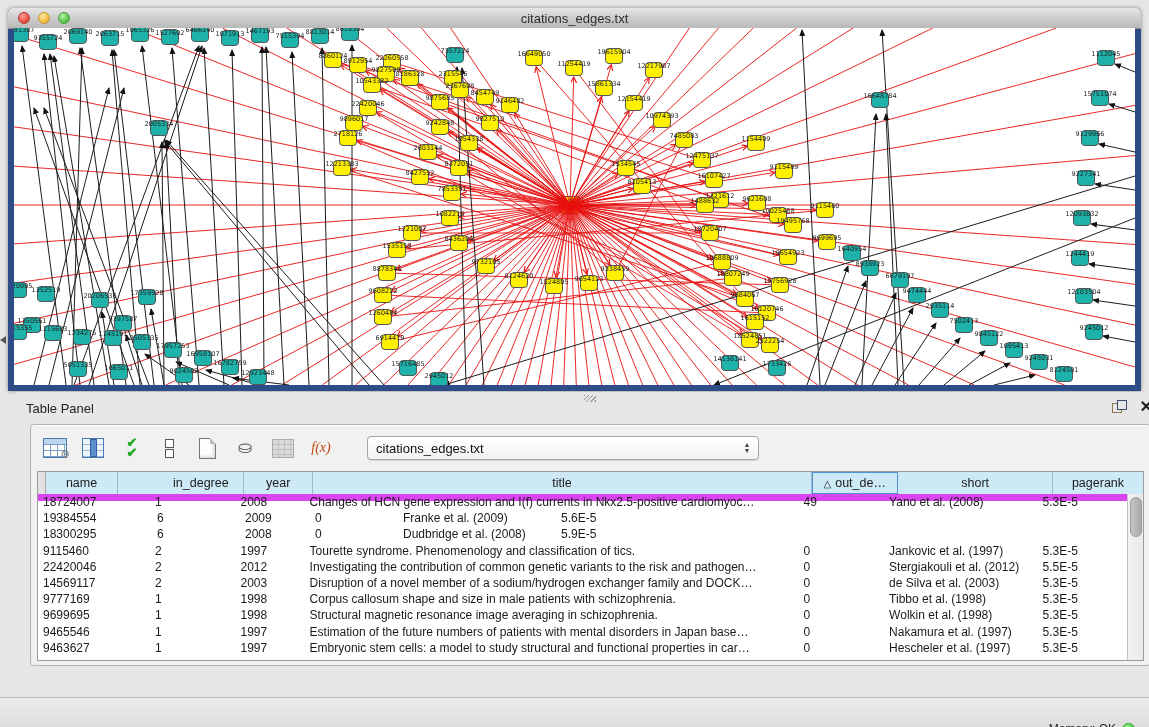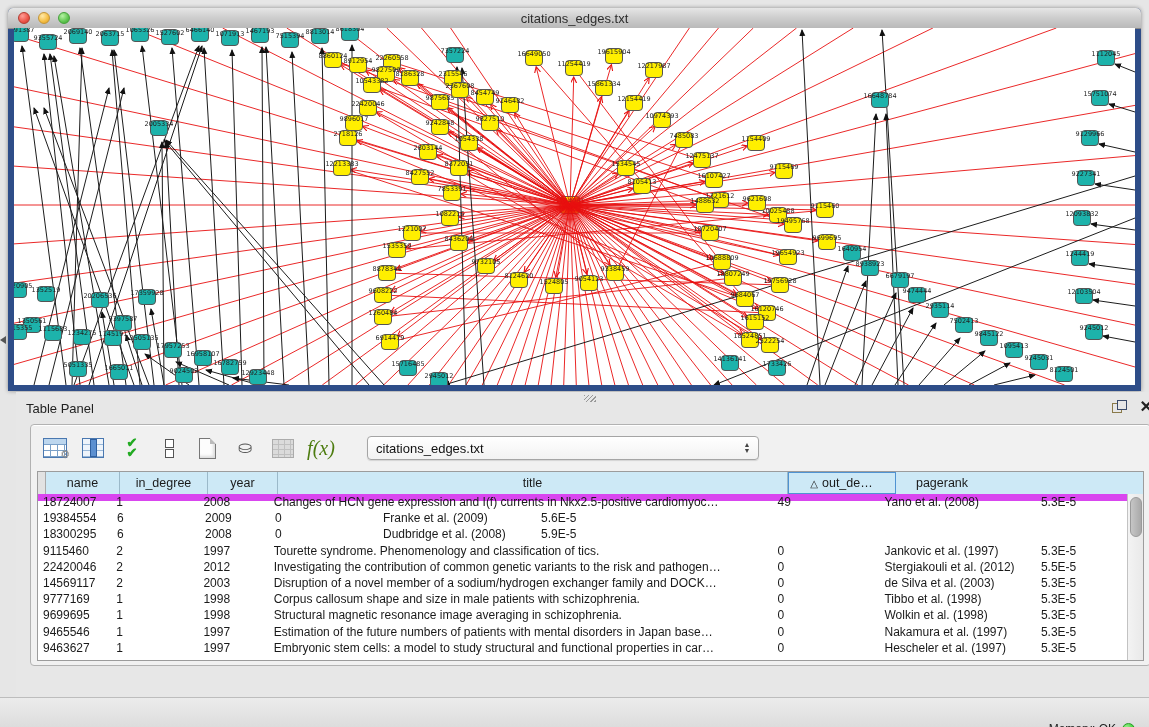--- a/index.html
+++ b/index.html
@@ -39,21 +39,21 @@
   .combo .val{flex:1;padding-left:8px;font-size:13px;color:#111;}
   .combo .stepper{width:16px;height:18px;margin-right:3px;display:flex;flex-direction:column;align-items:center;justify-content:center;color:#444;}
   .combo .stepper span{font-size:7px;line-height:6px;}
   
   .tablebox{position:absolute;left:6px;top:46px;width:1105px;height:188px;background:#fff;border:1px solid #9c9c9c;overflow:hidden;}
   .thead{display:flex;height:22px;background:#cde9f6;border-bottom:7px solid #d946ef;}
   .th{box-sizing:border-box;height:22px;line-height:22px;text-align:center;font-size:12.5px;color:#1a1a1a;border-right:1px solid #9bb9c9;overflow:hidden;white-space:nowrap;}
   .th .sort{font-size:10px;margin-right:4px;color:#222;}
   .th.sorted{outline:1.5px solid #4f93d2;outline-offset:-1.5px;}
   .gutter{width:8px;background:#e2e2e2;border-right:1px solid #aaa;box-sizing:border-box;height:100%;}
-  .c0{width:74px;} .c1{width:88px;} .c2{width:70px;} .c3{width:510px;} .c4{width:108px;} .c5{width:158px;} .c6{width:92px;border-right:none;}
+  .c0{width:74px;} .c1{width:88px;margin-left:40px;} .c2{width:70px;} .c3{width:510px;} .c4{width:88px;} .c5{width:158px;} .c6{width:92px;border-right:none;}
   .tbody{position:absolute;left:0;top:22px;right:16px;bottom:0;}
   .trow{display:flex;height:16.2px;}
   .td{box-sizing:border-box;padding-left:5px;font-size:12px;line-height:16px;color:#1a1a1a;overflow:hidden;white-space:nowrap;}
   .td.c3{padding-left:6px;}
   .vscroll{position:absolute;right:0;top:22px;width:16px;bottom:0;background:linear-gradient(90deg,#f3f3f3,#e9e9e9);border-left:1px solid #c2c2c2;box-sizing:border-box;}
   .vthumb{position:absolute;left:2px;top:3px;width:10px;height:38px;border-radius:6px;background:linear-gradient(90deg,#c6c6c6,#a9a9a9);border:1px solid #9a9a9a;}
   
   .tabsrow{position:absolute;left:0;top:278px;width:100%;height:22px;display:flex;justify-content:center;}
   .seg{display:flex;height:21px;border:1px solid #9a9a9a;border-radius:5px;overflow:hidden;background:#fdfdfd;box-shadow:0 1px 1px rgba(0,0,0,.1);}
   .seg .tab{padding:0 14px;font-size:13px;line-height:21px;color:#1c1c1c;border-right:1px solid #b5b5b5;background:linear-gradient(#fff,#f3f3f3);}
@@ -73,21 +73,21 @@
      repeating-linear-gradient(transparent 0 5px,#9ab8d8 5px 6px),#eef4fb;position:relative;}
   .ic-col{position:absolute;left:7px;top:0;width:5px;height:16px;background:#5b8fd0;border:1px solid #2f5f9f;}
   .ic-checks{font-size:13px;color:#22aa22;font-weight:bold;letter-spacing:-2px;line-height:10px;display:flex;flex-direction:column;}
   .ic-sq{width:7px;height:7px;border:1px solid #555;background:#fff;margin:1px 0;}
   .ic-doc{width:15px;height:19px;background:#fdfdfd;border:1px solid #777;position:relative;box-shadow:inset -2px -2px 3px #ddd;}
   .ic-doc:before{content:"";position:absolute;right:-1px;top:-1px;border-style:solid;border-width:0 6px 6px 0;border-color:transparent #f1f1f1 #bbb transparent;}
   .ic-trash{font-size:17px;color:#555;line-height:18px;}
   .ic-gridgray{width:20px;height:17px;border:1px solid #9a9a9a;background:
      repeating-linear-gradient(90deg,transparent 0 5px,#b5b5b5 5px 6px),
      repeating-linear-gradient(transparent 0 4px,#b5b5b5 4px 5px),#d6d6d6;opacity:.8;}
-  .ic-fx{font-size:20px;font-style:italic;font-family:"Liberation Serif",serif;color:#4d7c0f;}
+  .ic-fx{font-size:14px;font-style:italic;font-family:"Liberation Serif",serif;color:#c2410c;}
 </style>
 </head>
 <body>
 
 <div class="netwin">
   <div class="titlebar">
     <div class="lights">
       <div class="light red"></div>
       <div class="light yellow"></div>
       <div class="light green"></div>
@@ -868,20 +868,21 @@
     </div>
 
     <div class="tablebox">
       <div class="thead" id="thead">
           <div class="gutter"></div>
           <div class="th c0"><span>name</span></div>
           <div class="th c1"><span>in_degree</span></div>
           <div class="th c2"><span>year</span></div>
           <div class="th c3"><span>title</span></div>
           <div class="th c4 sorted"><span class="sort">△</span><span>out_de…</span></div>
+          <div class="th c5"><span>short</span></div>
           <div class="th c6"><span>pagerank</span></div>
         </div>
       <div class="tbody" id="tbody">
           <div class="trow">
             <div class="td c0">18724007</div>
             <div class="td c1">1</div>
             <div class="td c2">2008</div>
             <div class="td c3">Changes of HCN gene expression and I(f) currents in Nkx2.5-positive cardiomyoc…</div>
             <div class="td c4">49</div>
             <div class="td c5">Yano et al. (2008)</div>

